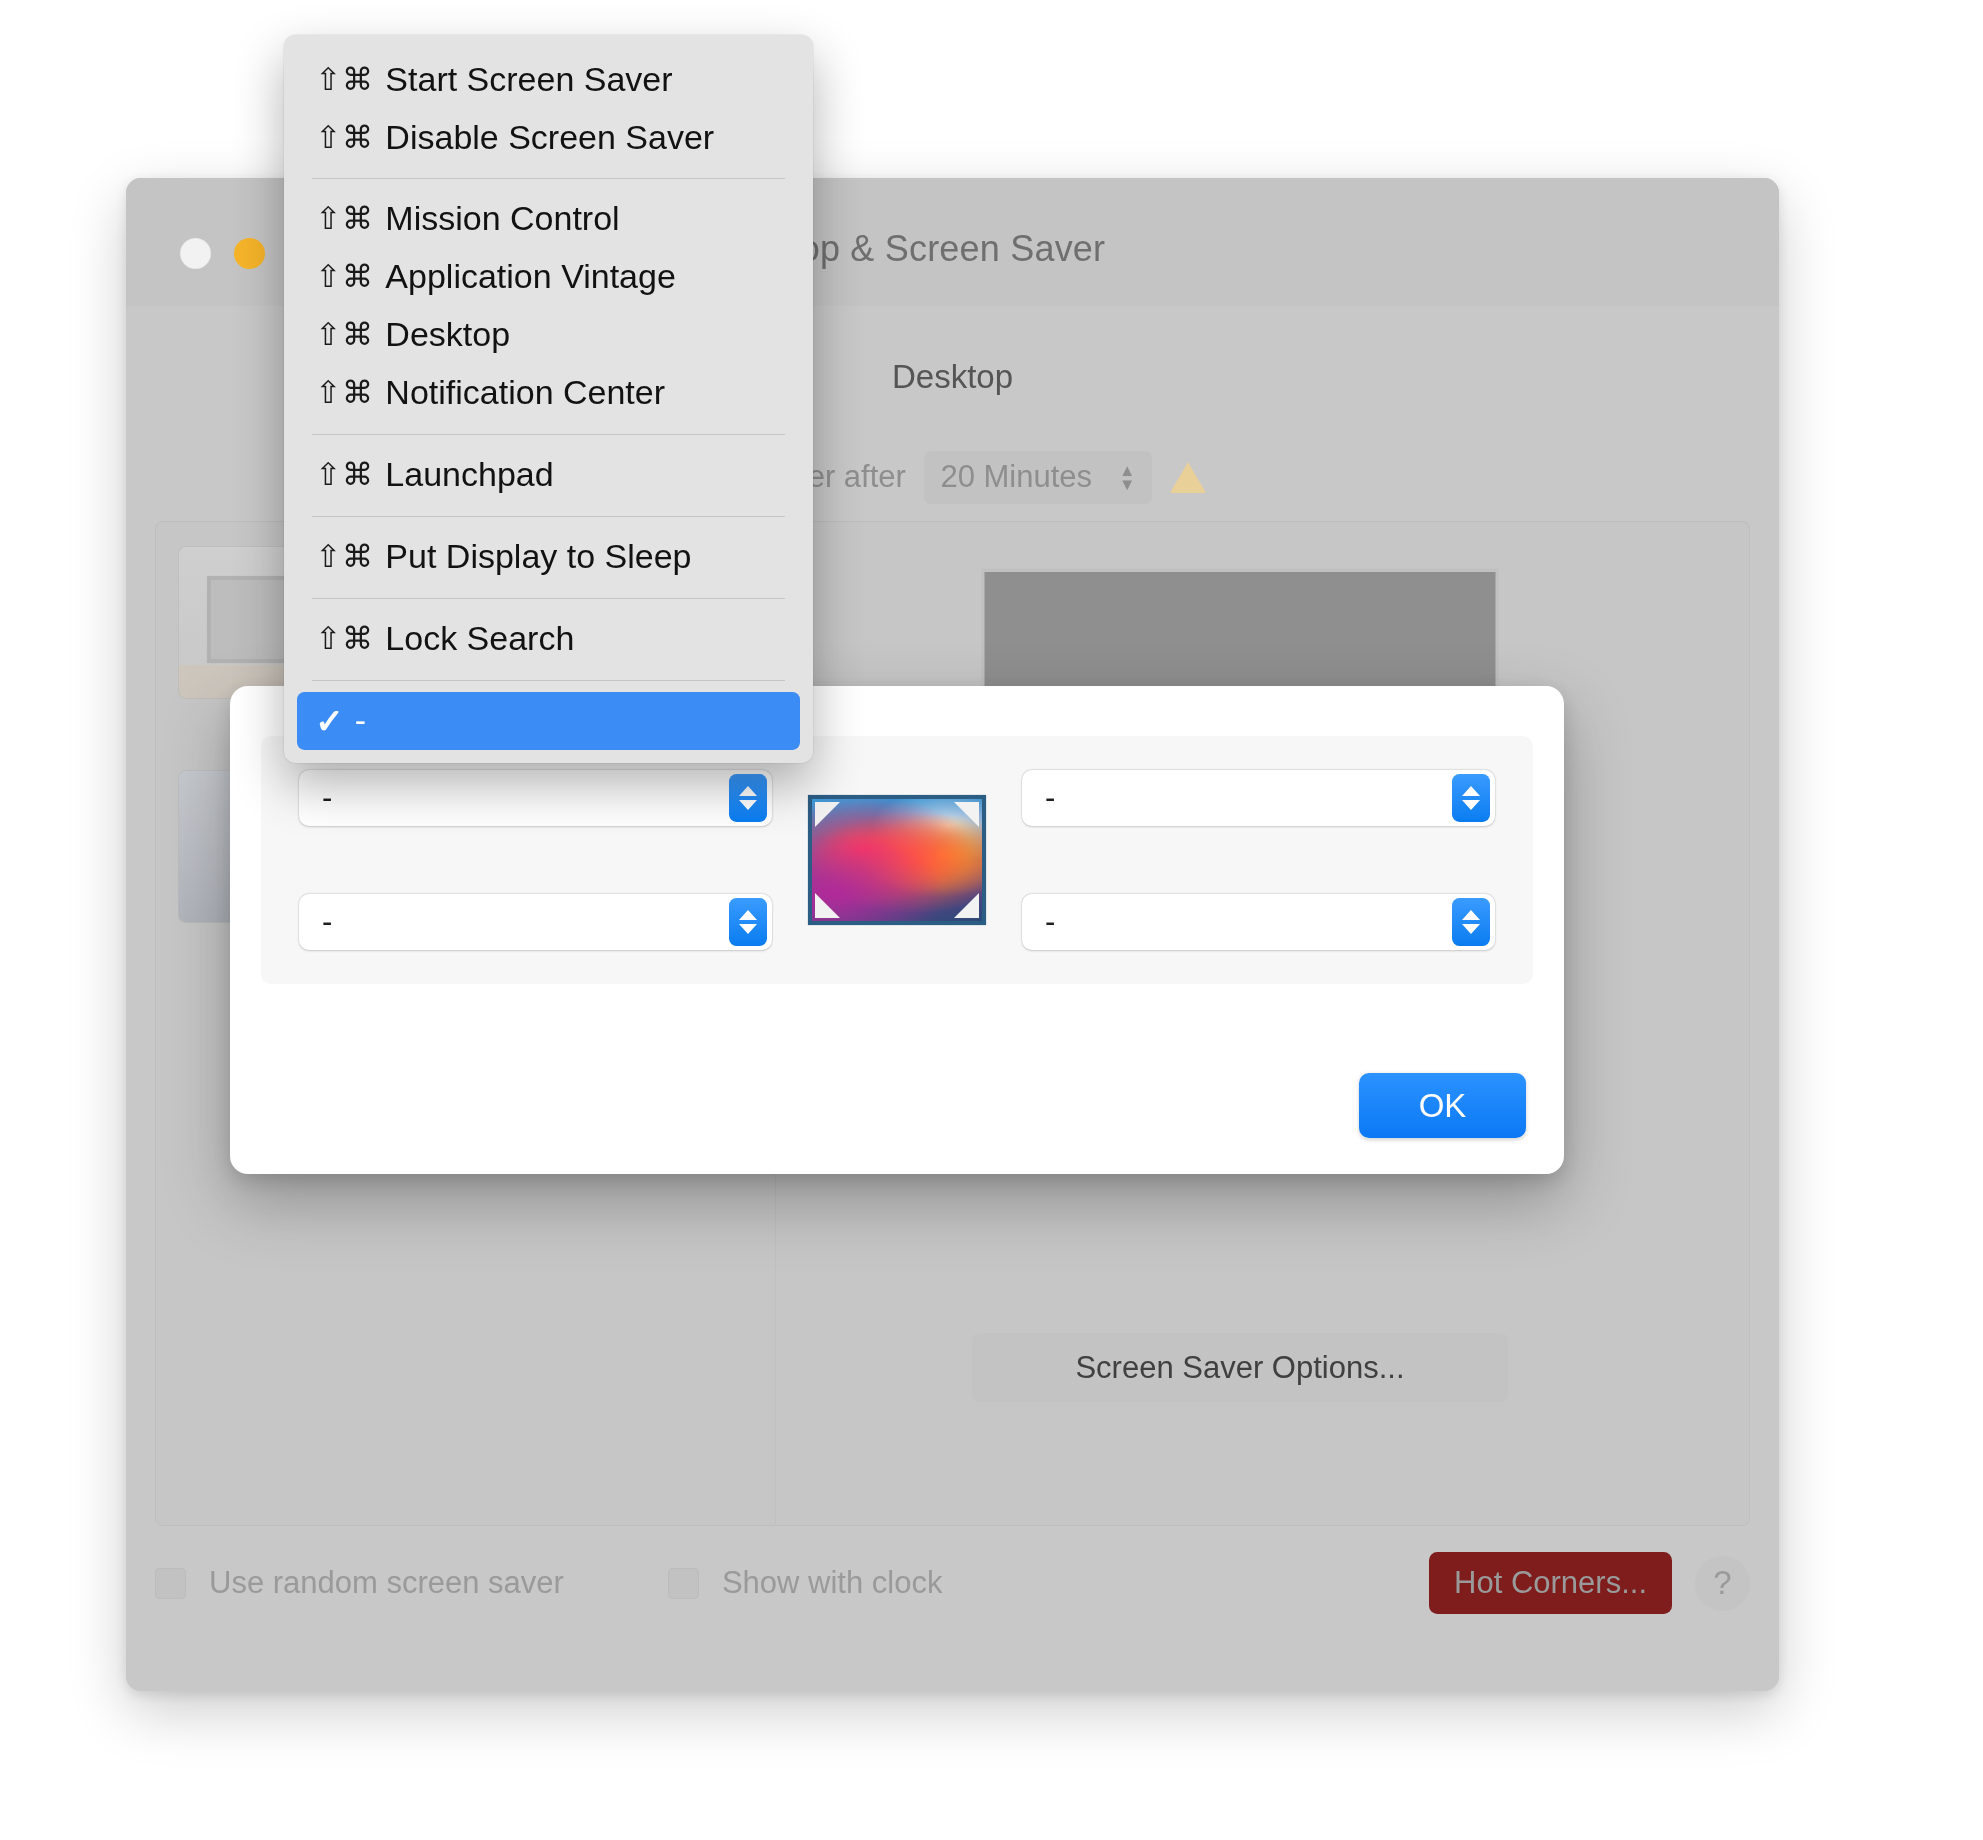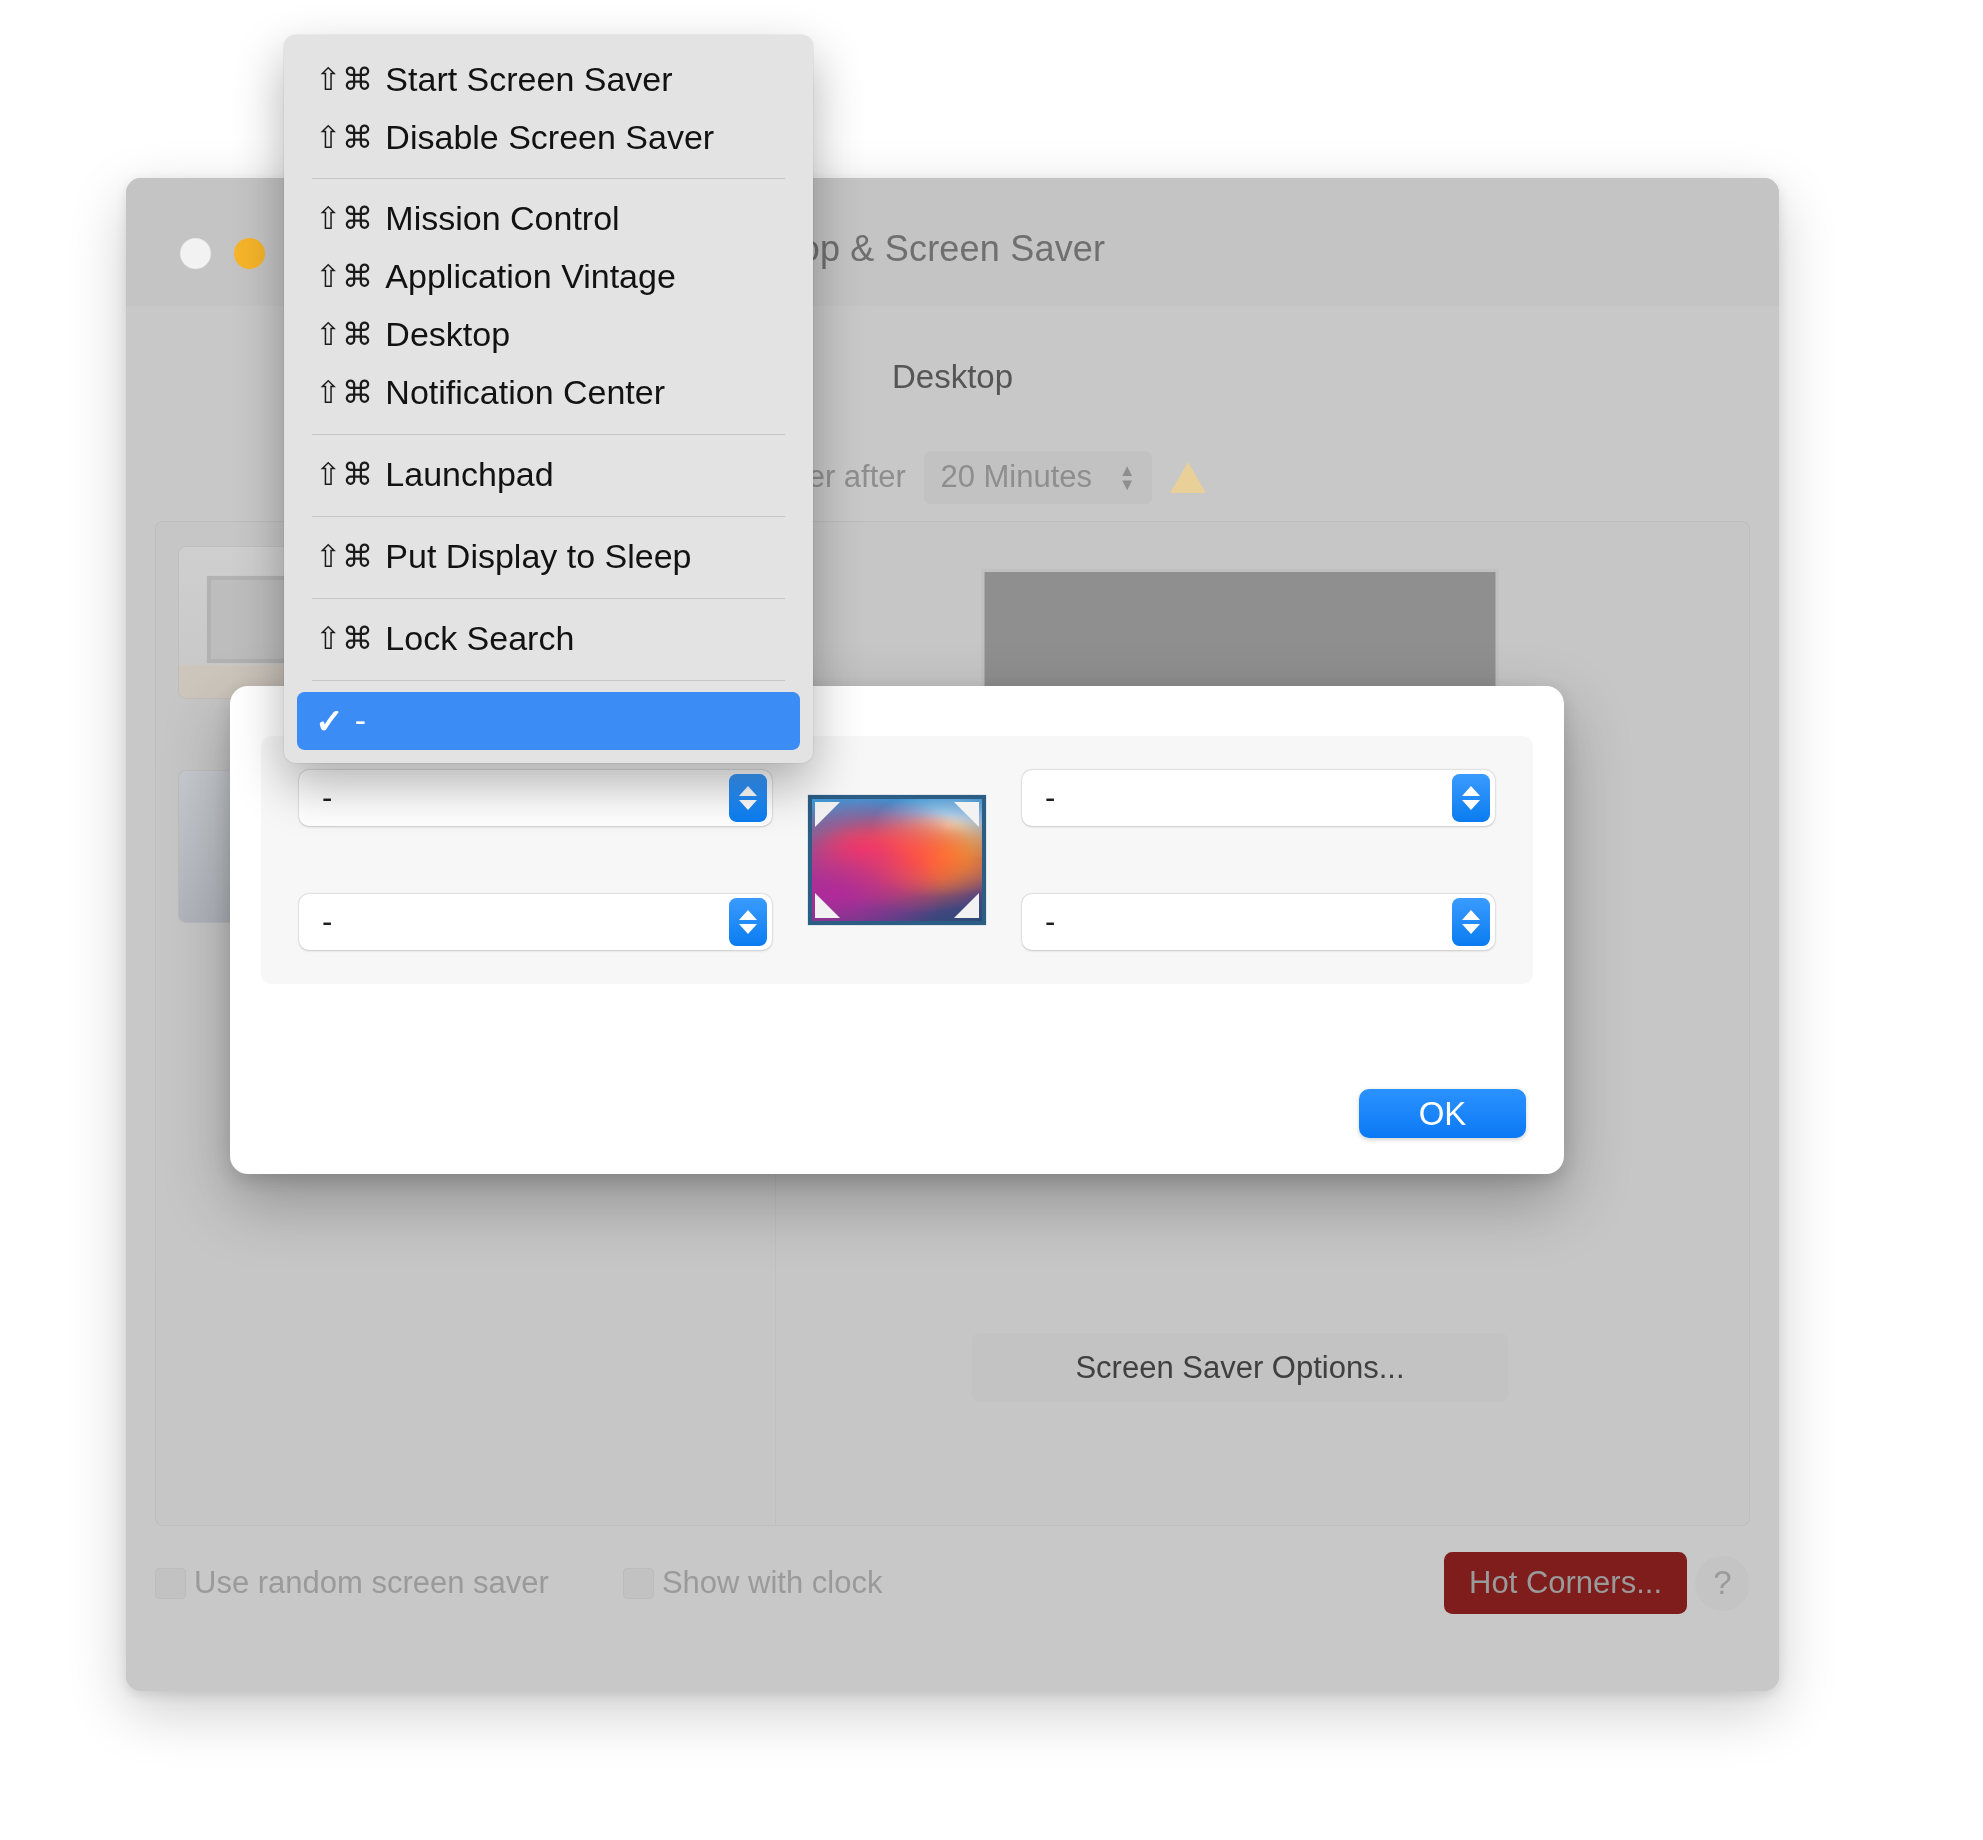--- a/index.html
+++ b/index.html
@@ -138,21 +138,21 @@
   }
   .sso-btn {
     position:absolute; left: 50%; transform: translateX(-50%);
     bottom: 124px; width: 537px; height: 69px; border-radius: 8.3px;
     background:#c3c3c3; color:#404040; font-size:31px;
     display:flex; align-items:center; justify-content:center;
   }
 
   .bottom-row {
     position:absolute; left: 29px; right: 29px; bottom: 79px; height: 58px;
-    display:flex; align-items:center; gap: 8px;
+    display:flex; align-items:center; gap: 23px;
   }
   .chk { width: 31px; height:31px; border-radius:5px; background:#c2c2c2; box-shadow: inset 0 0 0 0.8px #bababa; }
   .chk-lbl { font-size: 31px; color:#9a9a9a; }
   .spacer { flex: 1; }
   .gbtn {
     background:#7f1d1d; border-radius:8.3px; color:#9a9a9a; font-size:31px;
     padding: 13.2px 25px;
   }
   .help-btn {
     width: 55px;height:55px;border-radius:50%;background:#c4c4c4;color:#9a9a9a;
@@ -214,21 +214,21 @@
       linear-gradient(170deg, #3aa0e0 0%, #2b7fc0 24%, #7a3f8e 62%, #2b4a78 100%);
   }
   .corner { position:absolute; width:0;height:0; }
   .c-tl { left:3.3px; top:3.3px; border-top: 25px solid #f2f2f2; border-right: 25px solid transparent;}
   .c-tr { right:3.3px; top:3.3px; border-top: 25px solid #f2f2f2; border-left: 25px solid transparent;}
   .c-bl { left:3.3px; bottom:3.3px; border-bottom: 25px solid #f2f2f2; border-right: 25px solid transparent;}
   .c-br { right:3.3px; bottom:3.3px; border-bottom: 25px solid #f2f2f2; border-left: 25px solid transparent;}
 
   .hc-footer { position:absolute; right: 38px; bottom: 36px; }
   .ok-btn {
-    width: 167px; height: 49px; border-radius: 10px;
+    width: 167px; height: 65px; border-radius: 10px;
     background: linear-gradient(180deg,#2b92ff,#0b79f5);
     color:#fff; font-size: 33px;
     display:flex; align-items:center; justify-content:center;
     box-shadow: 0 1.7px 4.1px rgba(0,0,0,0.18);
   }
 
   
   .menu {
     position:absolute;
     left: 284px; top: 35px; width: 503px;

